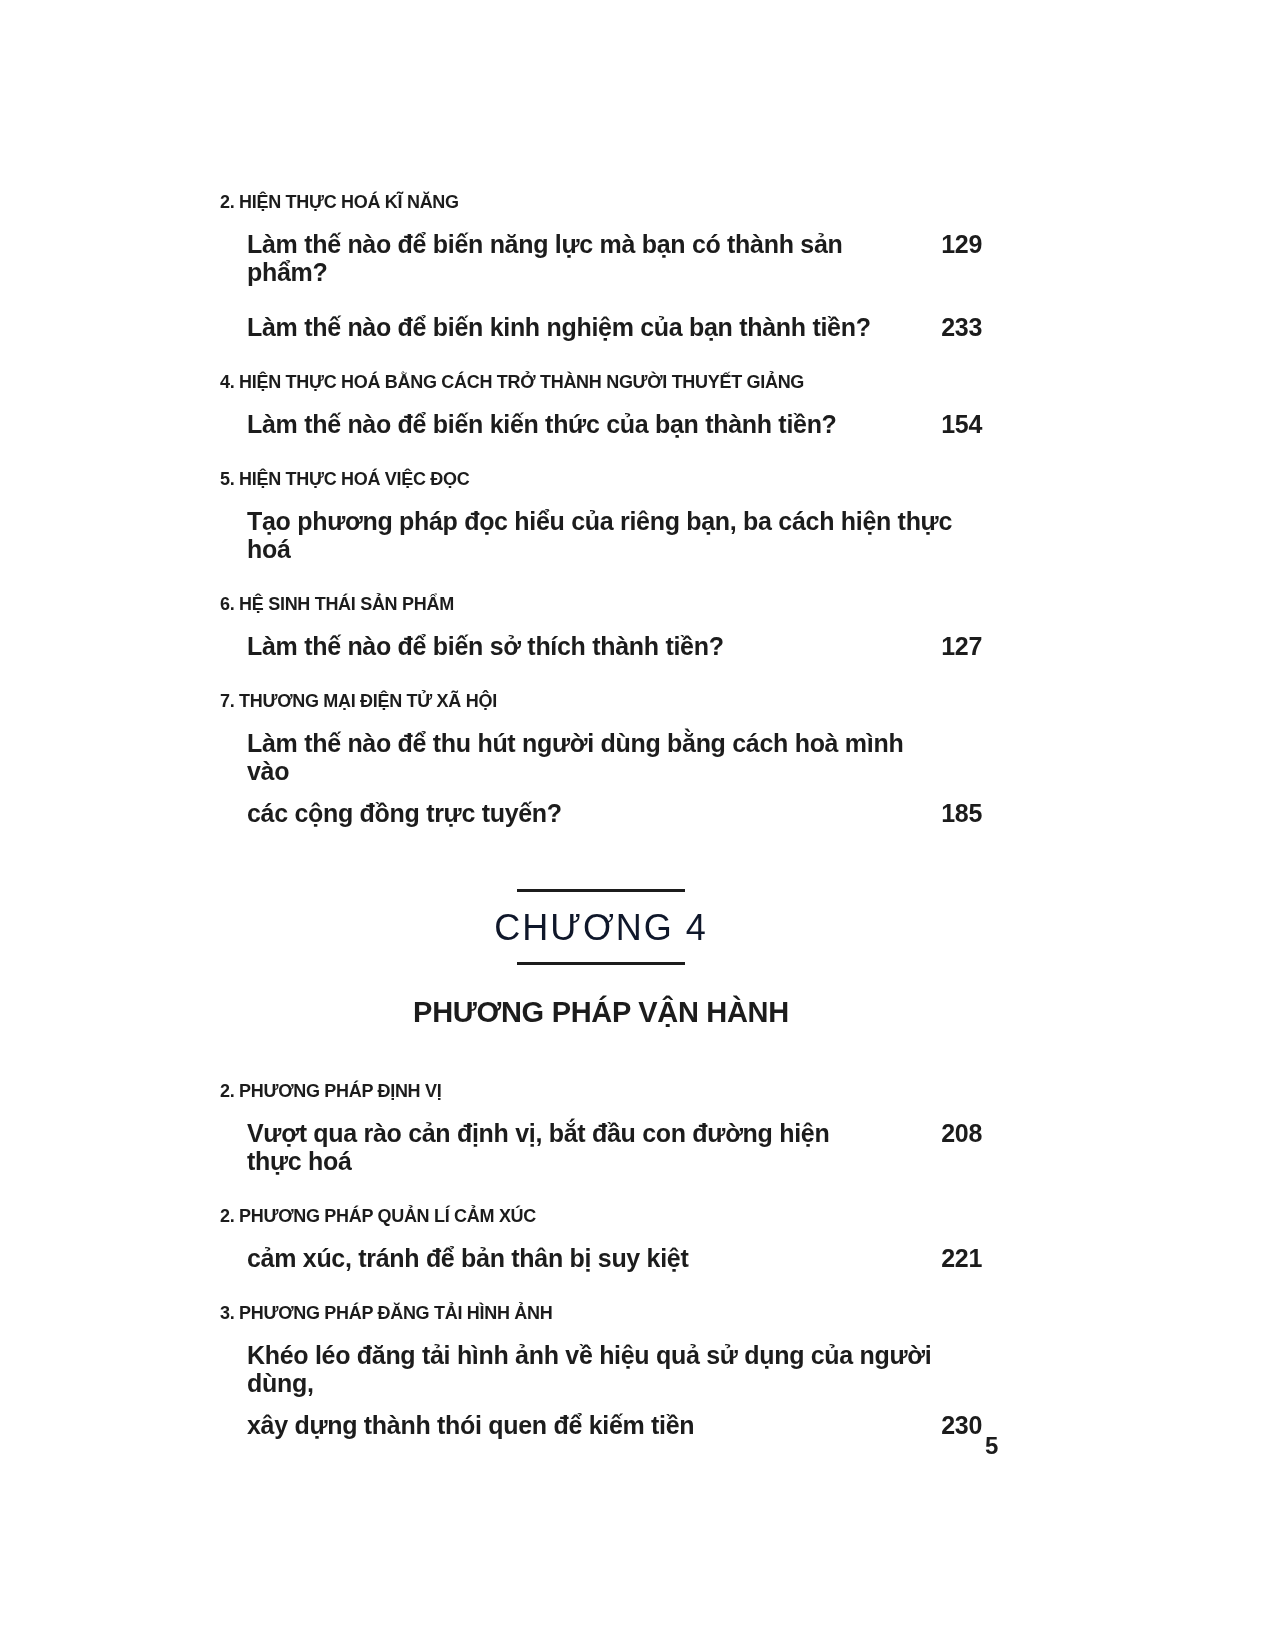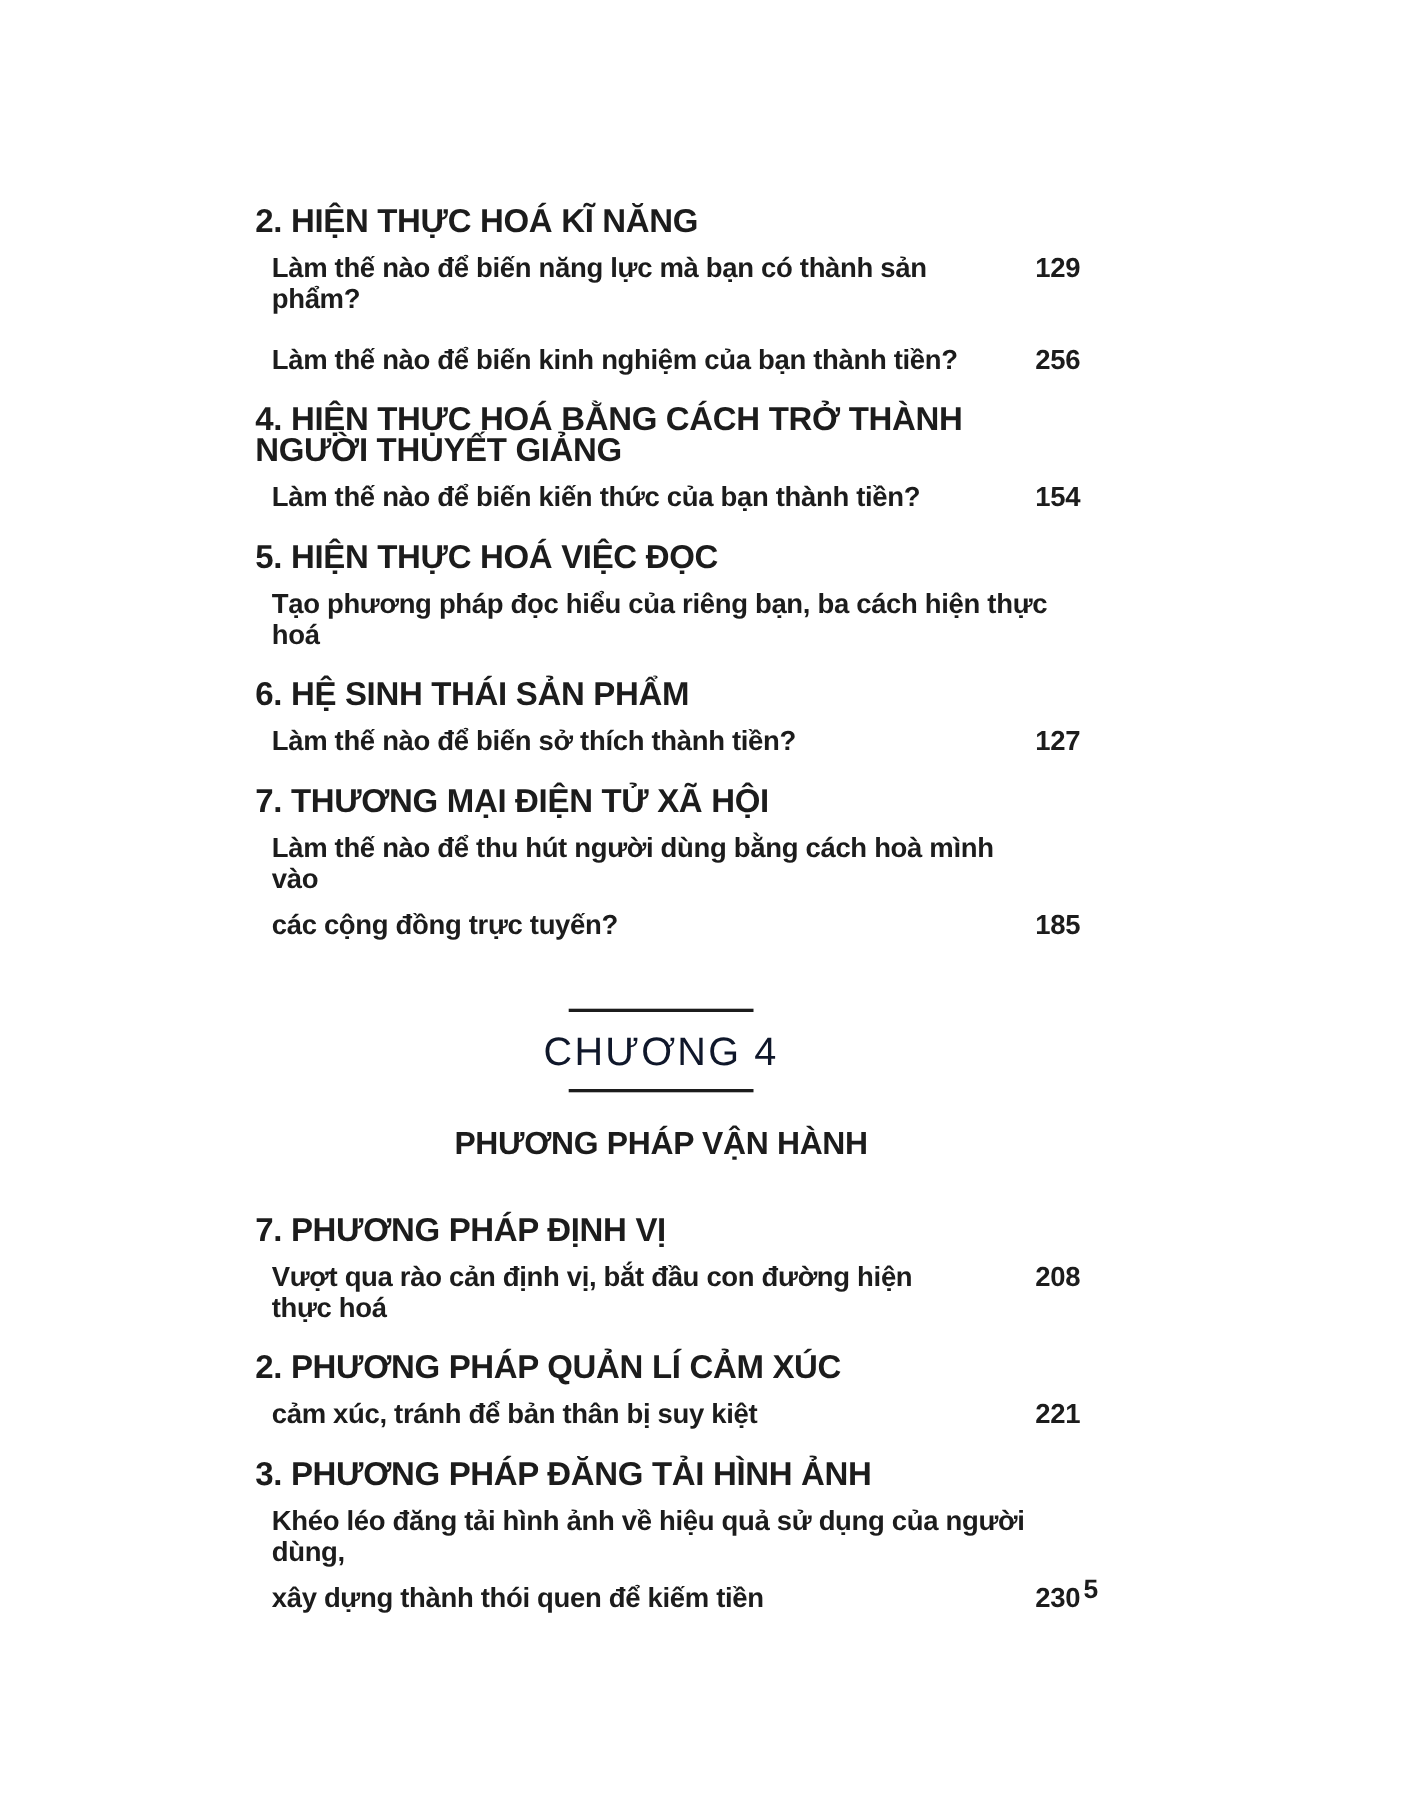--- a/index.html
+++ b/index.html
@@ -19,22 +19,22 @@
   .content {
     position: absolute;
     left: 220px;
     top: 188px;
     width: 762px;
   }
   .entry {
     margin: 0 0 27px 0;
   }
   .entry-title {
-    margin: 0 0 14px 12px;
-    font-size: 30px;
+    margin: 0 0 14px 0;
+    font-size: 18px;
     line-height: 28px;
     font-weight: bold;
     letter-spacing: -0.3px;
     text-transform: none;
   }
   .desc-line {
     display: flex;
     justify-content: space-between;
     align-items: baseline;
     padding-left: 27px;
@@ -96,21 +96,21 @@
       <h3 class="entry-title">2. HIỆN THỰC HOÁ KĨ NĂNG</h3>
       <div class="desc-line">
         <span class="desc">Làm thế nào để biến năng lực mà bạn có thành sản phẩm?</span>
         <span class="pagenum">129</span>
       </div>
     </section>
 
     <section class="entry">
       <div class="desc-line">
         <span class="desc">Làm thế nào để biến kinh nghiệm của bạn thành tiền?</span>
-        <span class="pagenum">256</span>
+        <span class="pagenum">233</span>
       </div>
     </section>
 
     <section class="entry">
       <h3 class="entry-title">4. HIỆN THỰC HOÁ BẰNG CÁCH TRỞ THÀNH NGƯỜI THUYẾT GIẢNG</h3>
       <div class="desc-line">
         <span class="desc">Làm thế nào để biến kiến thức của bạn thành tiền?</span>
         <span class="pagenum">154</span>
       </div>
     </section>
@@ -142,21 +142,21 @@
     </section>
 
     <div class="chapter-head">
       <div class="rule"></div>
       <div class="chapter-label">CHƯƠNG 4</div>
       <div class="rule"></div>
       <h2 class="chapter-title">PHƯƠNG PHÁP VẬN HÀNH</h2>
     </div>
 
     <section class="entry">
-      <h3 class="entry-title">7. PHƯƠNG PHÁP ĐỊNH VỊ</h3>
+      <h3 class="entry-title">2. PHƯƠNG PHÁP ĐỊNH VỊ</h3>
       <div class="desc-line">
         <span class="desc">Vượt qua rào cản định vị, bắt đầu con đường hiện thực hoá</span>
         <span class="pagenum">208</span>
       </div>
     </section>
 
     <section class="entry">
       <h3 class="entry-title">2. PHƯƠNG PHÁP QUẢN LÍ CẢM XÚC</h3>
       <div class="desc-line">
         <span class="desc">cảm xúc, tránh để bản thân bị suy kiệt</span>

